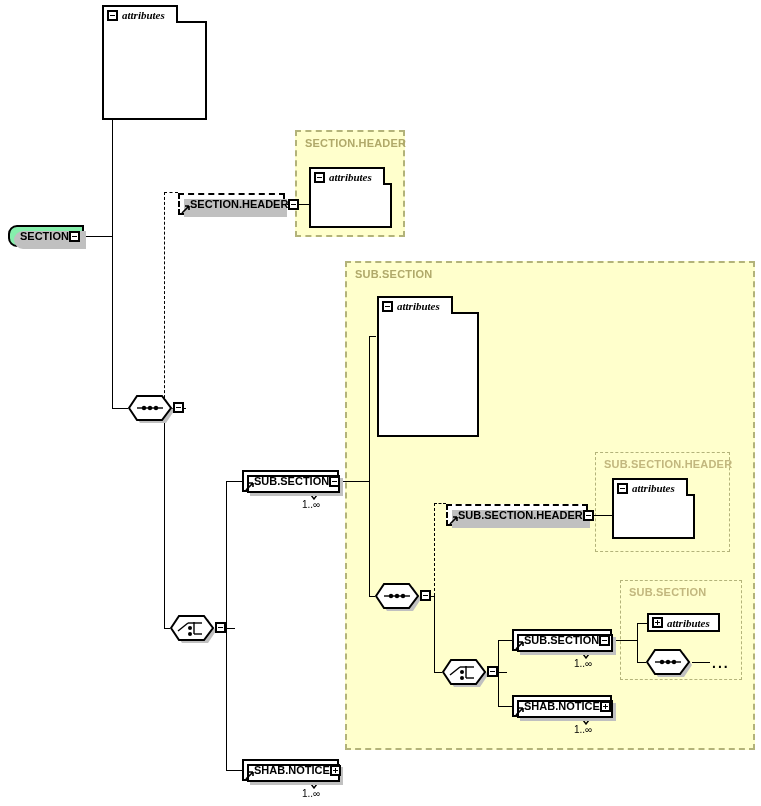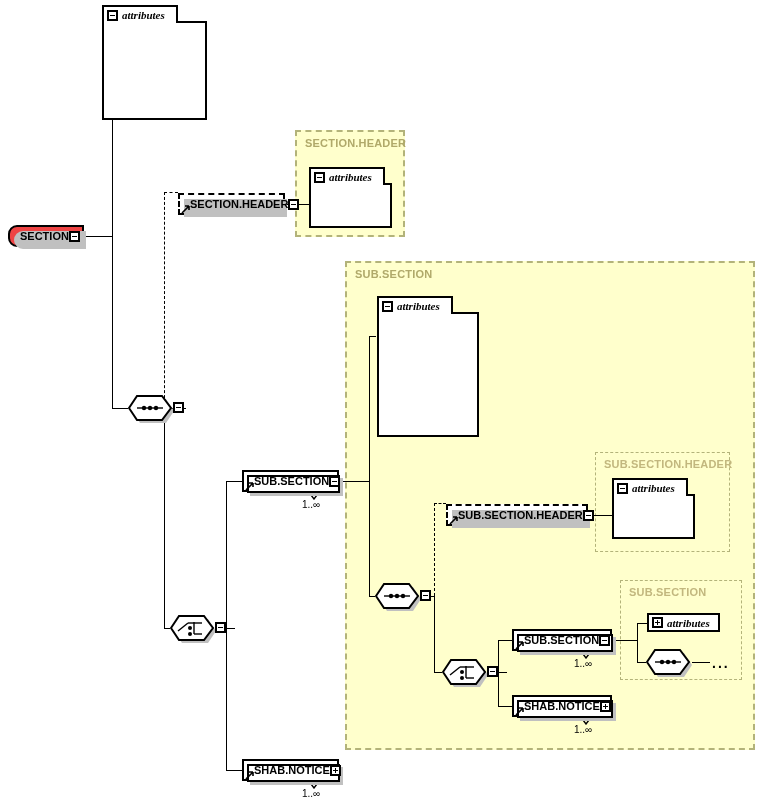--- a/index.html
+++ b/index.html
@@ -48,21 +48,21 @@
   .el-tog{margin-right:3px;}
   
   .el .stack1{position:absolute;left:3px;right:-3px;top:3px;bottom:-3px;background:#fff;
       border:2px solid #000;z-index:-1;}
   .el .shadow{position:absolute;left:6px;right:-6px;top:6px;bottom:-6px;background:#c0c0c0;z-index:-2;}
   .el.single .shadow{left:4px;right:-4px;top:4px;bottom:-4px;}
   
   .refarrow{position:absolute;left:1px;bottom:-1px;width:9px;height:9px;z-index:6;}
 
   
-  .root{position:absolute;box-sizing:border-box;height:22px;background:#ef4444;border:2px solid #000;
+  .root{position:absolute;box-sizing:border-box;height:22px;background:#86efac;border:2px solid #000;
         border-radius:9px 0 0 9px;display:flex;align-items:center;z-index:4;}
   .root .shadow{position:absolute;left:4px;right:-4px;top:4px;bottom:-4px;background:#c0c0c0;
         border-radius:9px 0 0 9px;z-index:-2;}
 
   
   .occ{position:absolute;font-size:10px;color:#000;white-space:nowrap;
        font-family:"Liberation Sans",sans-serif;}
 
   
   .comp{position:absolute;width:46px;height:26px;z-index:4;}

